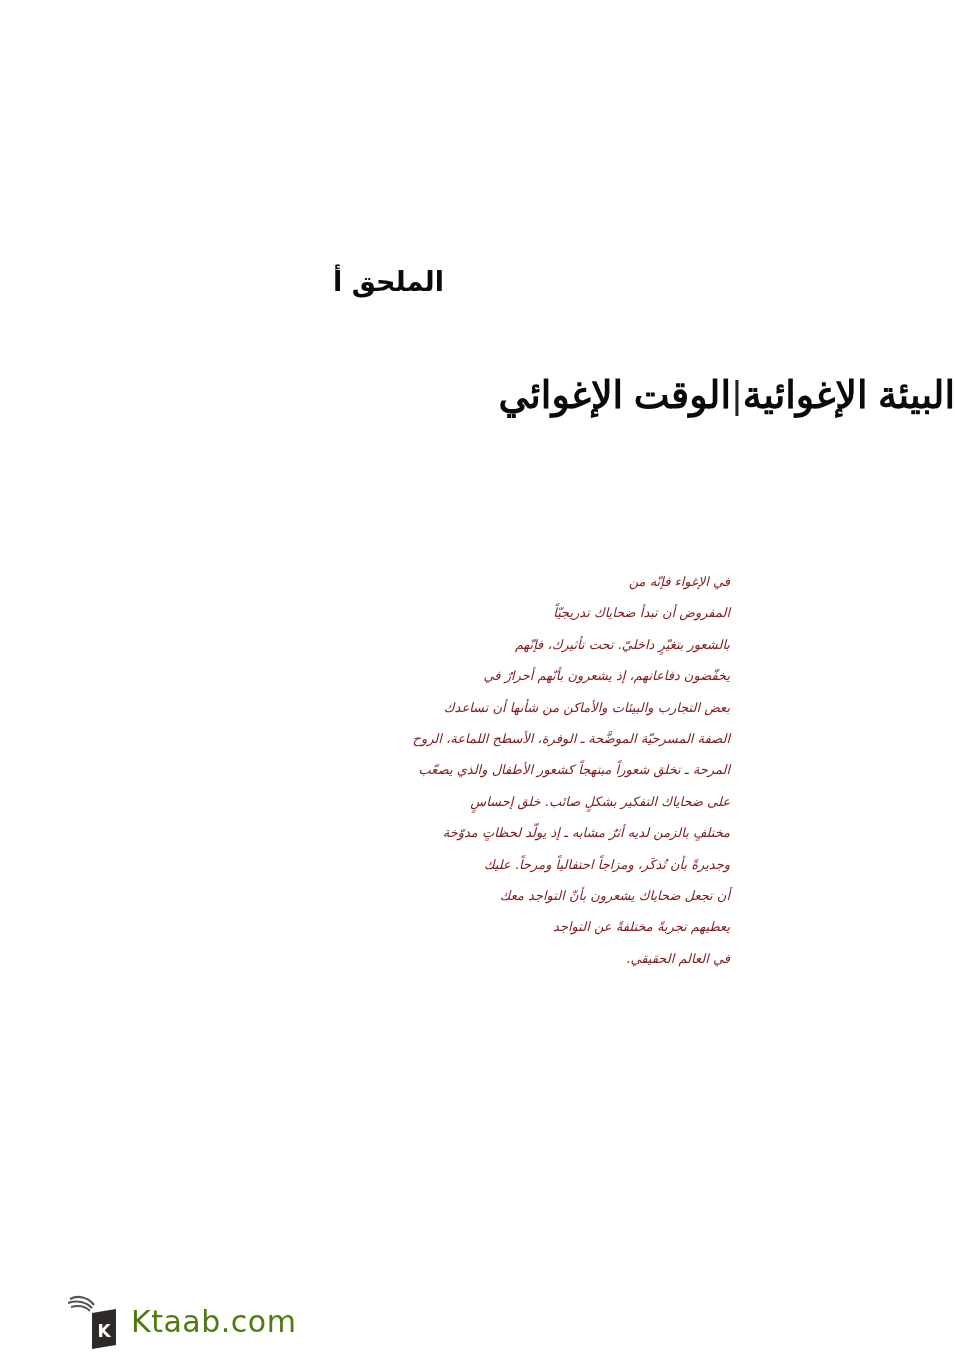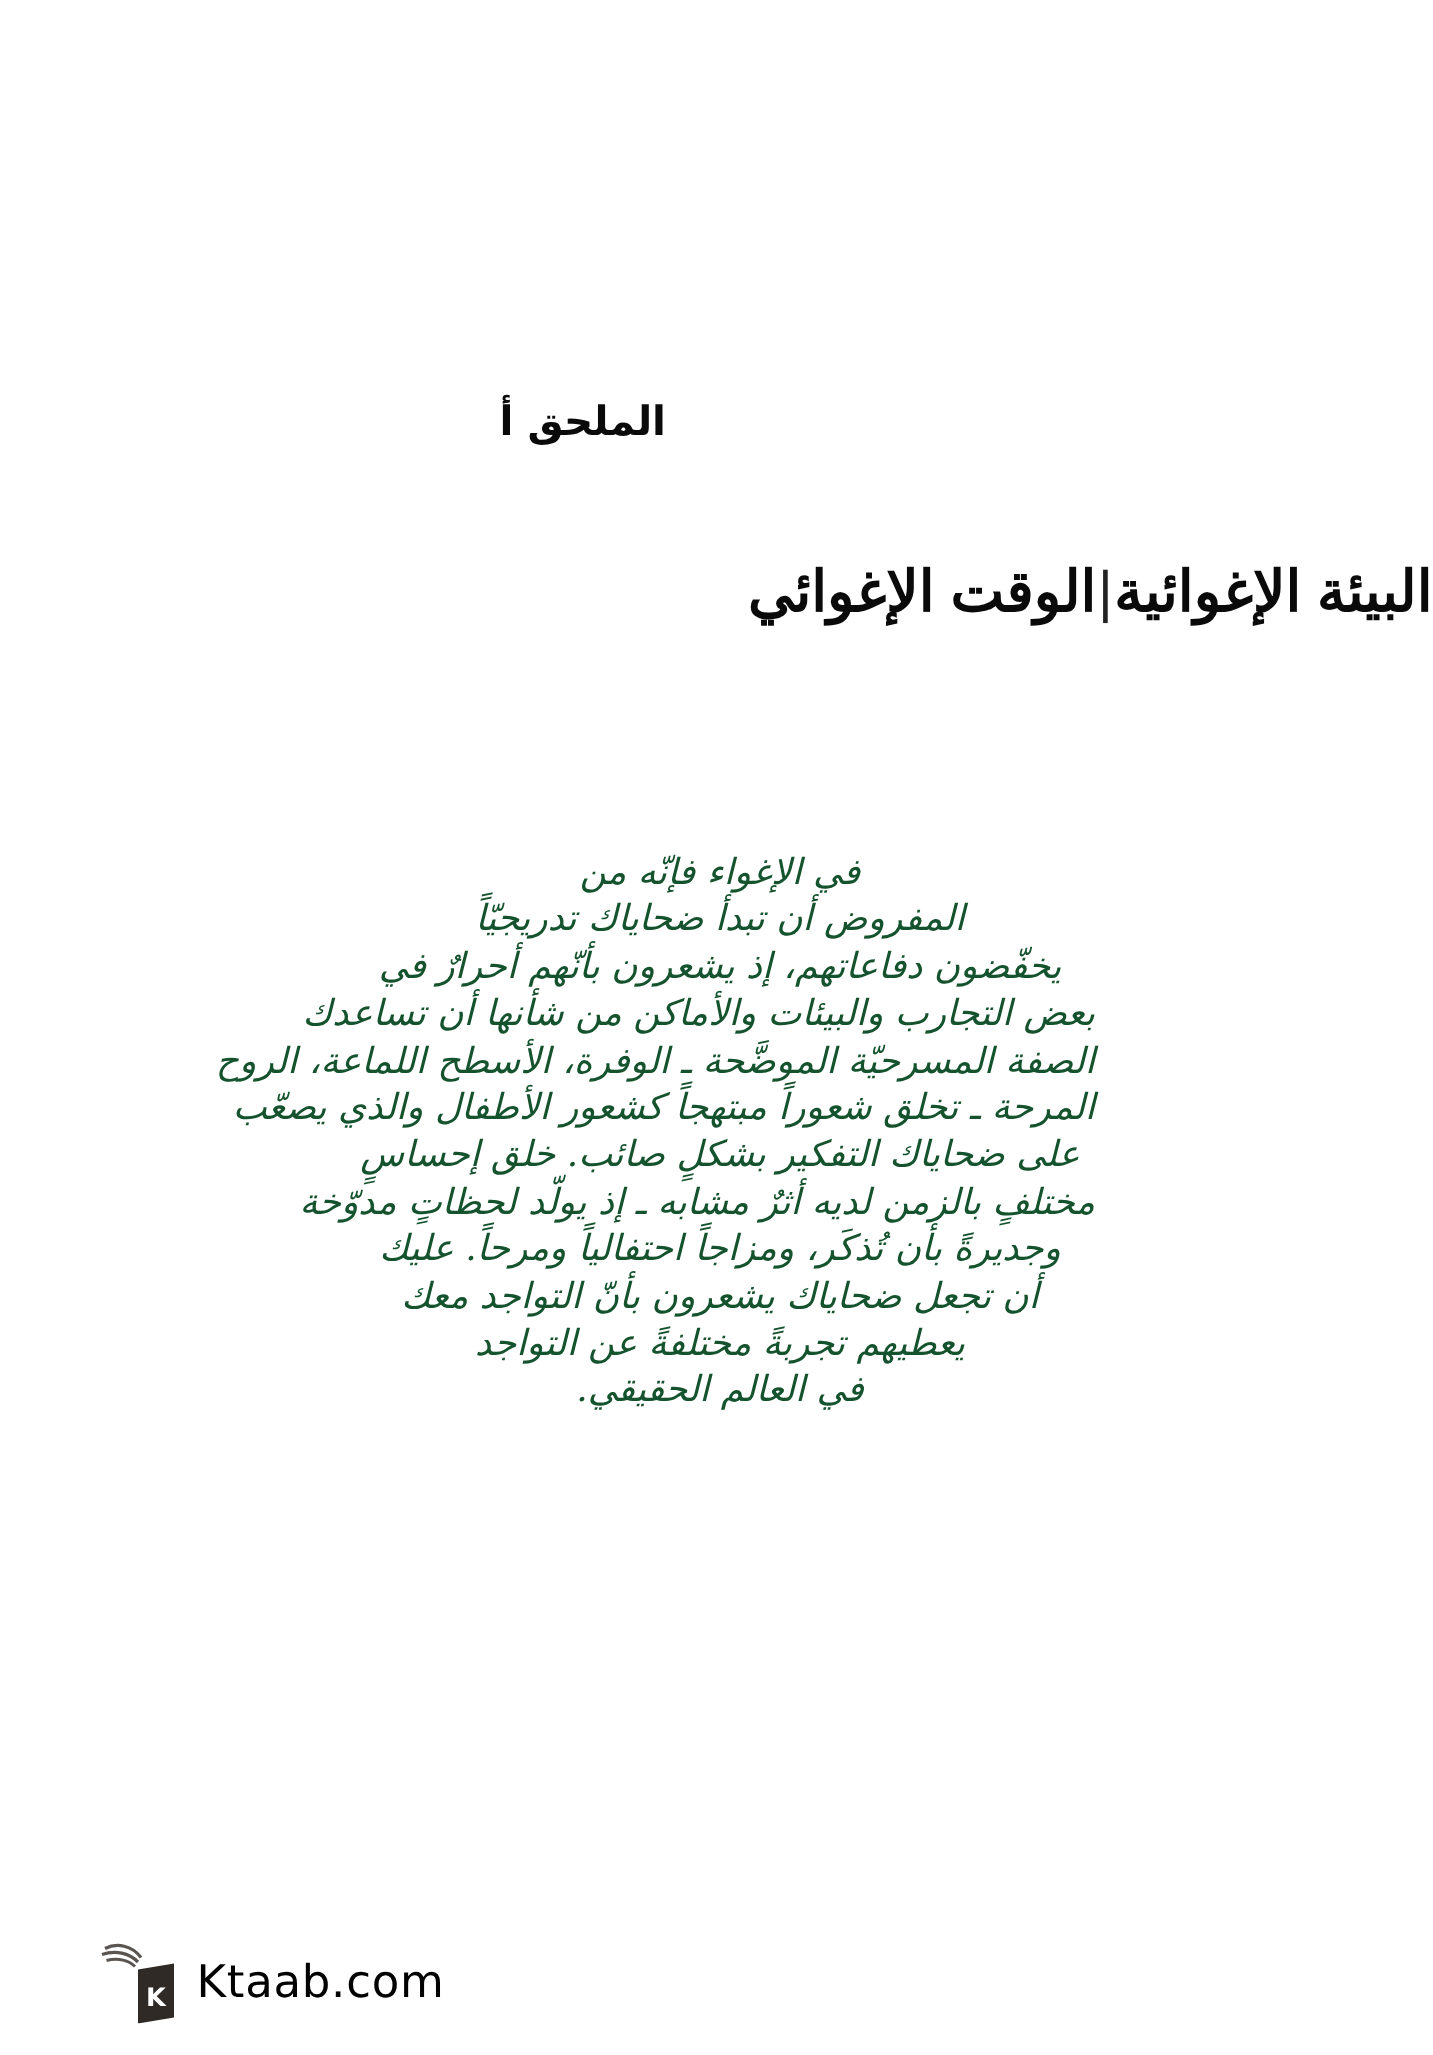--- a/index.html
+++ b/index.html
@@ -52,26 +52,26 @@
       font-weight: normal;
       color: #222;
       margin: 0 1px;
     }
     .body-text {
       position: absolute;
       left: 230px;
       width: 500px;
       top: 566px;
       direction: rtl;
-      text-align: center;
+      text-align: right;
       font-family: "DejaVu Serif", serif;
       font-style: italic;
-      font-size: 24px;
+      font-size: 13px;
       line-height: 31.4px;
-      color: #14532d;
+      color: #7f1d1d;
     }
     .body-text .line {
       display: block;
       white-space: nowrap;
     }
     .watermark {
       position: absolute;
       left: 64px;
       top: 1288px;
       height: 62px;
@@ -83,39 +83,40 @@
       height: 60px;
       position: relative;
     }
     .logo-icon svg {
       display: block;
     }
     .brand-text {
       margin-left: 11px;
       font-family: "DejaVu Sans", sans-serif;
       font-size: 30px;
-      color: #000000;
+      color: #4d7c0f;
       letter-spacing: 0.5px;
       margin-top: 4px;
     }
   </style>
 </head>
 <body>
 
 <div class="page">
 
   <div class="appendix-label">الملحق أ</div>
 
   <div class="chapter-title">
     <span>البيئة الإغوائية</span><span class="sep">|</span><span>الوقت الإغوائي</span>
   </div>
 
   <div class="body-text">
     <span class="line">في الإغواء فإنّه من</span>
     <span class="line">المفروض أن تبدأ ضحاياك تدريجيّاً</span>
+    <span class="line">بالشعور بتغيّرٍ داخليّ. تحت تأثيرك، فإنّهم</span>
     <span class="line">يخفّضون دفاعاتهم، إذ يشعرون بأنّهم أحرارٌ في</span>
     <span class="line">بعض التجارب والبيئات والأماكن من شأنها أن تساعدك</span>
     <span class="line">الصفة المسرحيّة الموضَّحة ـ الوفرة، الأسطح اللماعة، الروح</span>
     <span class="line">المرحة ـ تخلق شعوراً مبتهجاً كشعور الأطفال والذي يصعّب</span>
     <span class="line">على ضحاياك التفكير بشكلٍ صائب. خلق إحساسٍ</span>
     <span class="line">مختلفٍ بالزمن لديه أثرٌ مشابه ـ إذ يولّد لحظاتٍ مدوّخة</span>
     <span class="line">وجديرةً بأن تُذكَر، ومزاجاً احتفالياً ومرحاً. عليك</span>
     <span class="line">أن تجعل ضحاياك يشعرون بأنّ التواجد معك</span>
     <span class="line">يعطيهم تجربةً مختلفةً عن التواجد</span>
     <span class="line">في العالم الحقيقي.</span>

